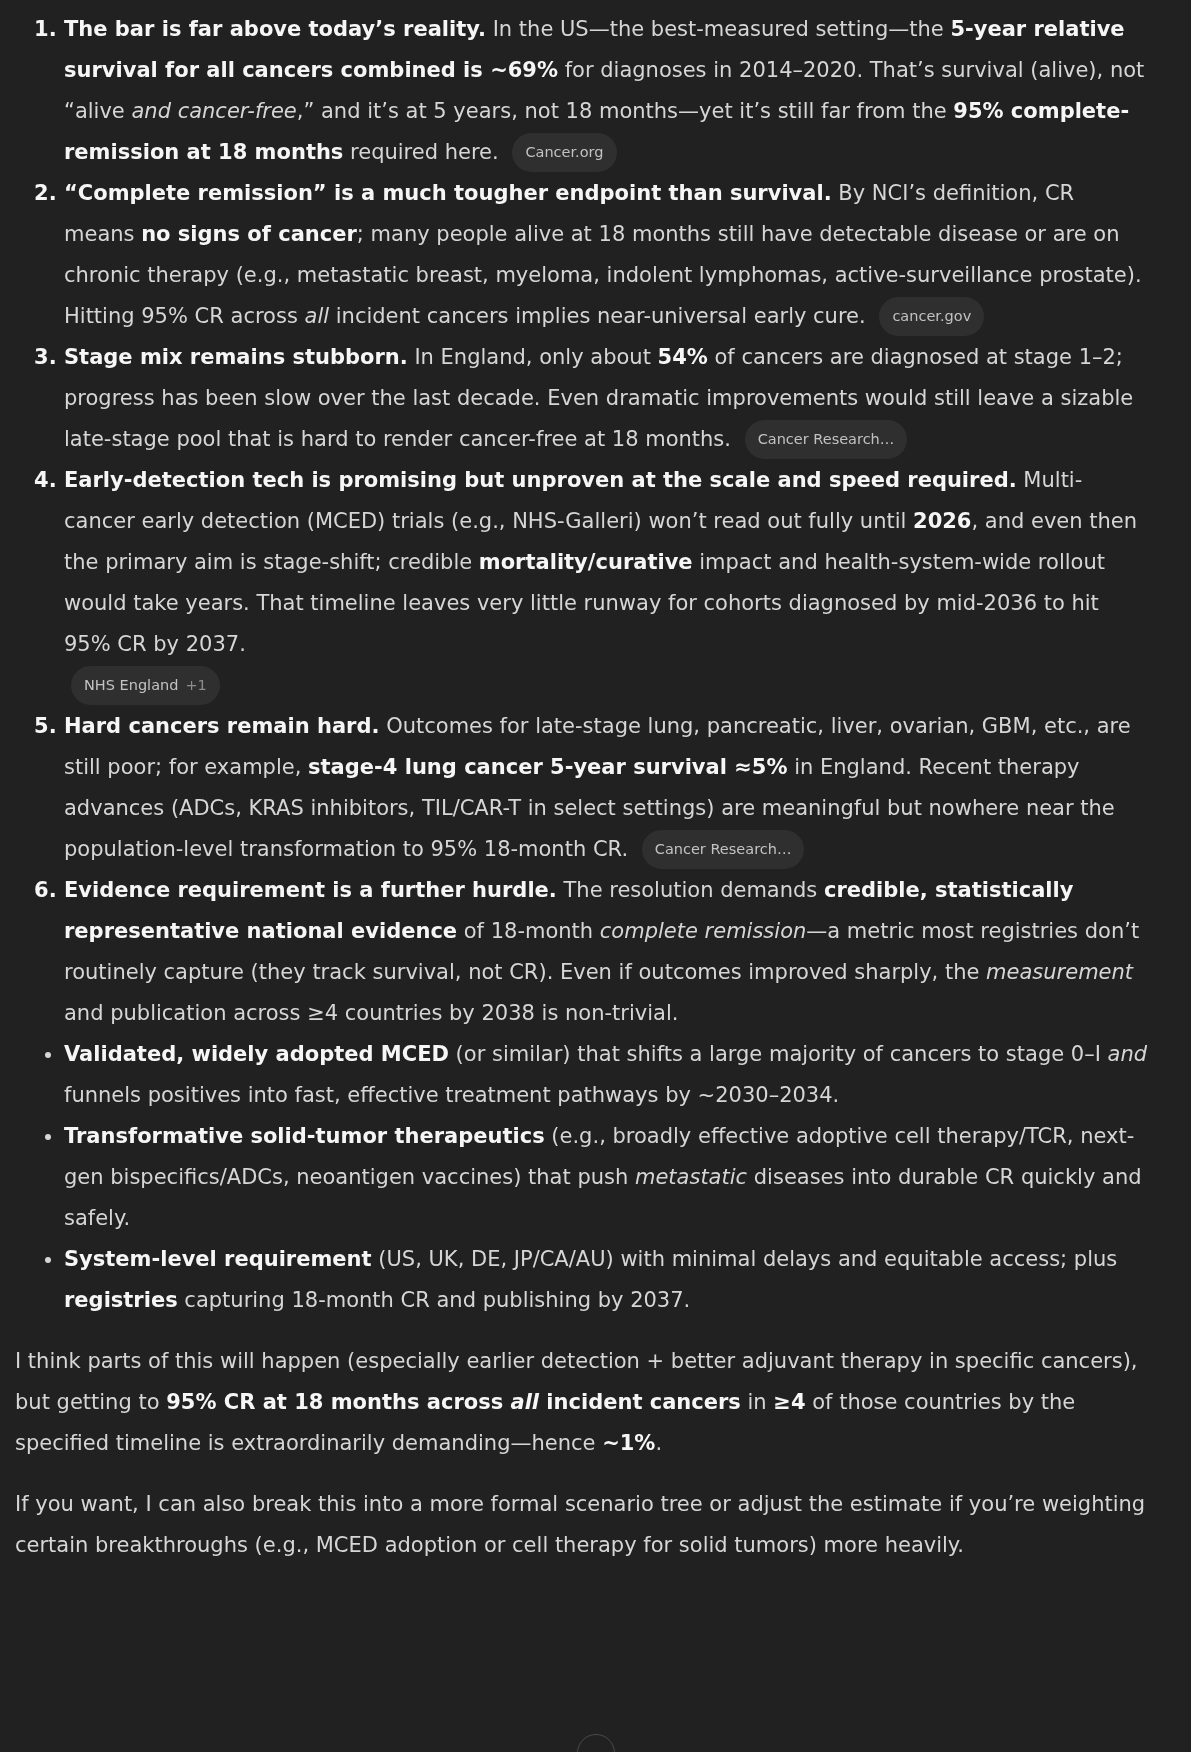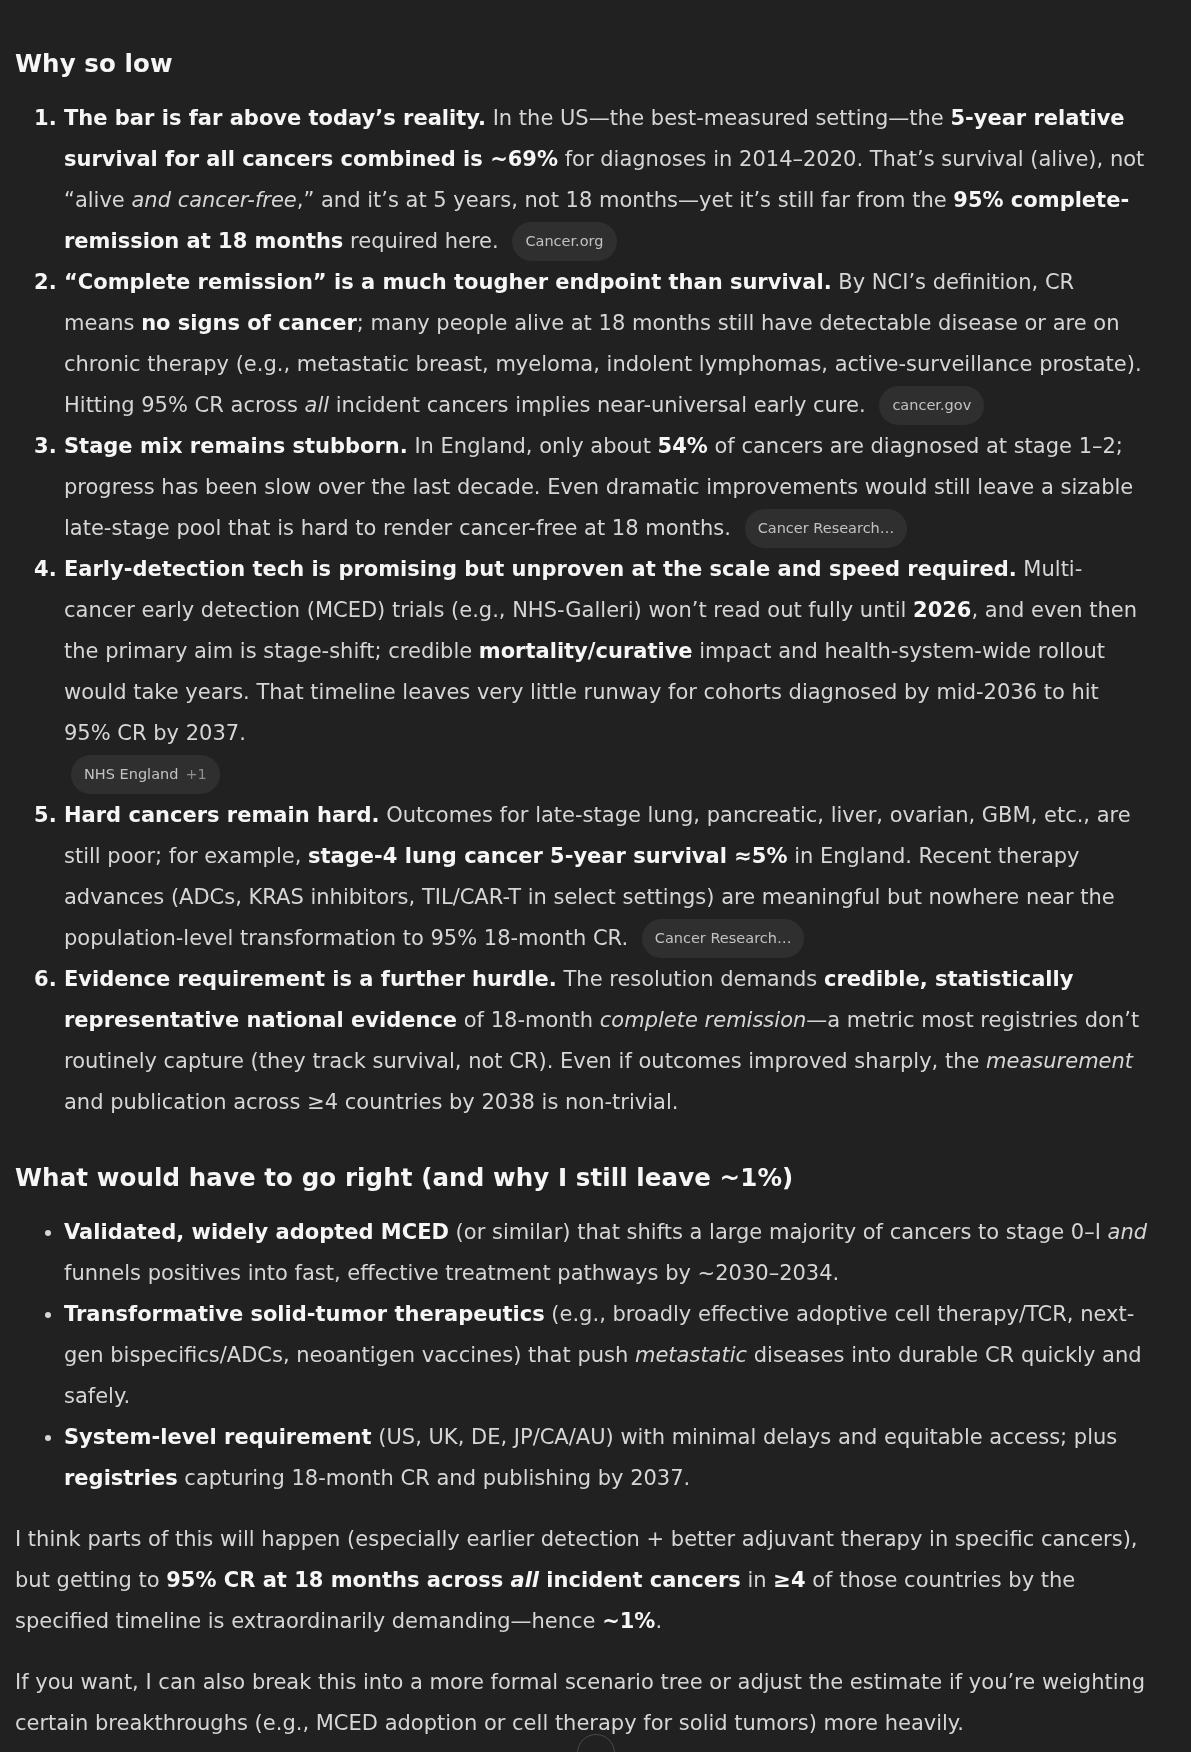--- a/index.html
+++ b/index.html
@@ -36,21 +36,20 @@
     border:1.5px solid var(--circle-border,#4a4a4a);
   }
 </style>
 </head>
 <body>
 
 <main class="chat">
 
 
   <section>
-    <h2>Why so low</h2>
     <ol>
         <li><span class="b">The bar is far above today’s reality.</span><span> In the US—the best-measured setting—the </span><span class="b">5-year relative survival for all cancers combined is ~69%</span><span> for diagnoses in 2014–2020. That’s survival (alive), not “alive </span><span class="i">and cancer-free</span><span>,” and it’s at 5 years, not 18 months—yet it’s still far from the </span><span class="b">95% complete-remission at 18 months</span><span> required here. </span><span class="badge">
             <span>Cancer.org</span>
           </span></li>
         <li><span class="b">“Complete remission” is a much tougher endpoint than survival.</span><span> By NCI’s definition, CR means </span><span class="b">no signs of cancer</span><span>; many people alive at 18 months still have detectable disease or are on chronic therapy (e.g., metastatic breast, myeloma, indolent lymphomas, active-surveillance prostate). Hitting 95% CR across </span><span class="i">all</span><span> incident cancers implies near-universal early cure. </span><span class="badge">
             <span>cancer.gov</span>
           </span></li>
         <li><span class="b">Stage mix remains stubborn.</span><span> In England, only about </span><span class="b">54%</span><span> of cancers are diagnosed at stage 1–2; progress has been slow over the last decade. Even dramatic improvements would still leave a sizable late-stage pool that is hard to render cancer-free at 18 months. </span><span class="badge">
             <span>Cancer Research…</span>
           </span></li>
@@ -59,21 +58,20 @@
             <span class="badge-extra">+1</span>
           </span></li>
         <li><span class="b">Hard cancers remain hard.</span><span> Outcomes for late-stage lung, pancreatic, liver, ovarian, GBM, etc., are still poor; for example, </span><span class="b">stage-4 lung cancer 5-year survival ≈5%</span><span> in England. Recent therapy advances (ADCs, KRAS inhibitors, TIL/CAR-T in select settings) are meaningful but nowhere near the population-level transformation to 95% 18-month CR. </span><span class="badge">
             <span>Cancer Research…</span>
           </span></li>
         <li><span class="b">Evidence requirement is a further hurdle.</span><span> The resolution demands </span><span class="b">credible, statistically representative national evidence</span><span> of 18-month </span><span class="i">complete remission</span><span>—a metric most registries don’t routinely capture (they track survival, not CR). Even if outcomes improved sharply, the </span><span class="i">measurement</span><span> and publication across ≥4 countries by 2038 is non-trivial.</span></li>
       </ol>
   </section>
 
   <section>
-    <h2>What would have to go right (and why I still leave ~1%)</h2>
     <ul>
         <li><span class="b">Validated, widely adopted MCED</span><span> (or similar) that shifts a large majority of cancers to stage 0–I </span><span class="i">and</span><span> funnels positives into fast, effective treatment pathways by ~2030–2034.</span></li>
         <li><span class="b">Transformative solid-tumor therapeutics</span><span> (e.g., broadly effective adoptive cell therapy/TCR, next-gen bispecifics/ADCs, neoantigen vaccines) that push </span><span class="i">metastatic</span><span> diseases into durable CR quickly and safely.</span></li>
         <li><span class="b">System-level requirement</span><span> (US, UK, DE, JP/CA/AU) with minimal delays and equitable access; plus </span><span class="b">registries</span><span> capturing 18-month CR and publishing by 2037.</span></li>
       </ul>
   </section>
 
   <p class="para closing"><span>I think parts of this will happen (especially earlier detection + better adjuvant therapy in specific cancers), but getting to </span><span class="b">95% CR at 18 months across </span><span class="b i">all</span><span class="b"> incident cancers</span><span> in </span><span class="b">≥4</span><span> of those countries by the specified timeline is extraordinarily demanding—hence </span><span class="b">~1%</span><span>.</span></p>
   <p class="para closing"><span>If you want, I can also break this into a more formal scenario tree or adjust the estimate if you’re weighting certain breakthroughs (e.g., MCED adoption or cell therapy for solid tumors) more heavily.</span></p>
 

